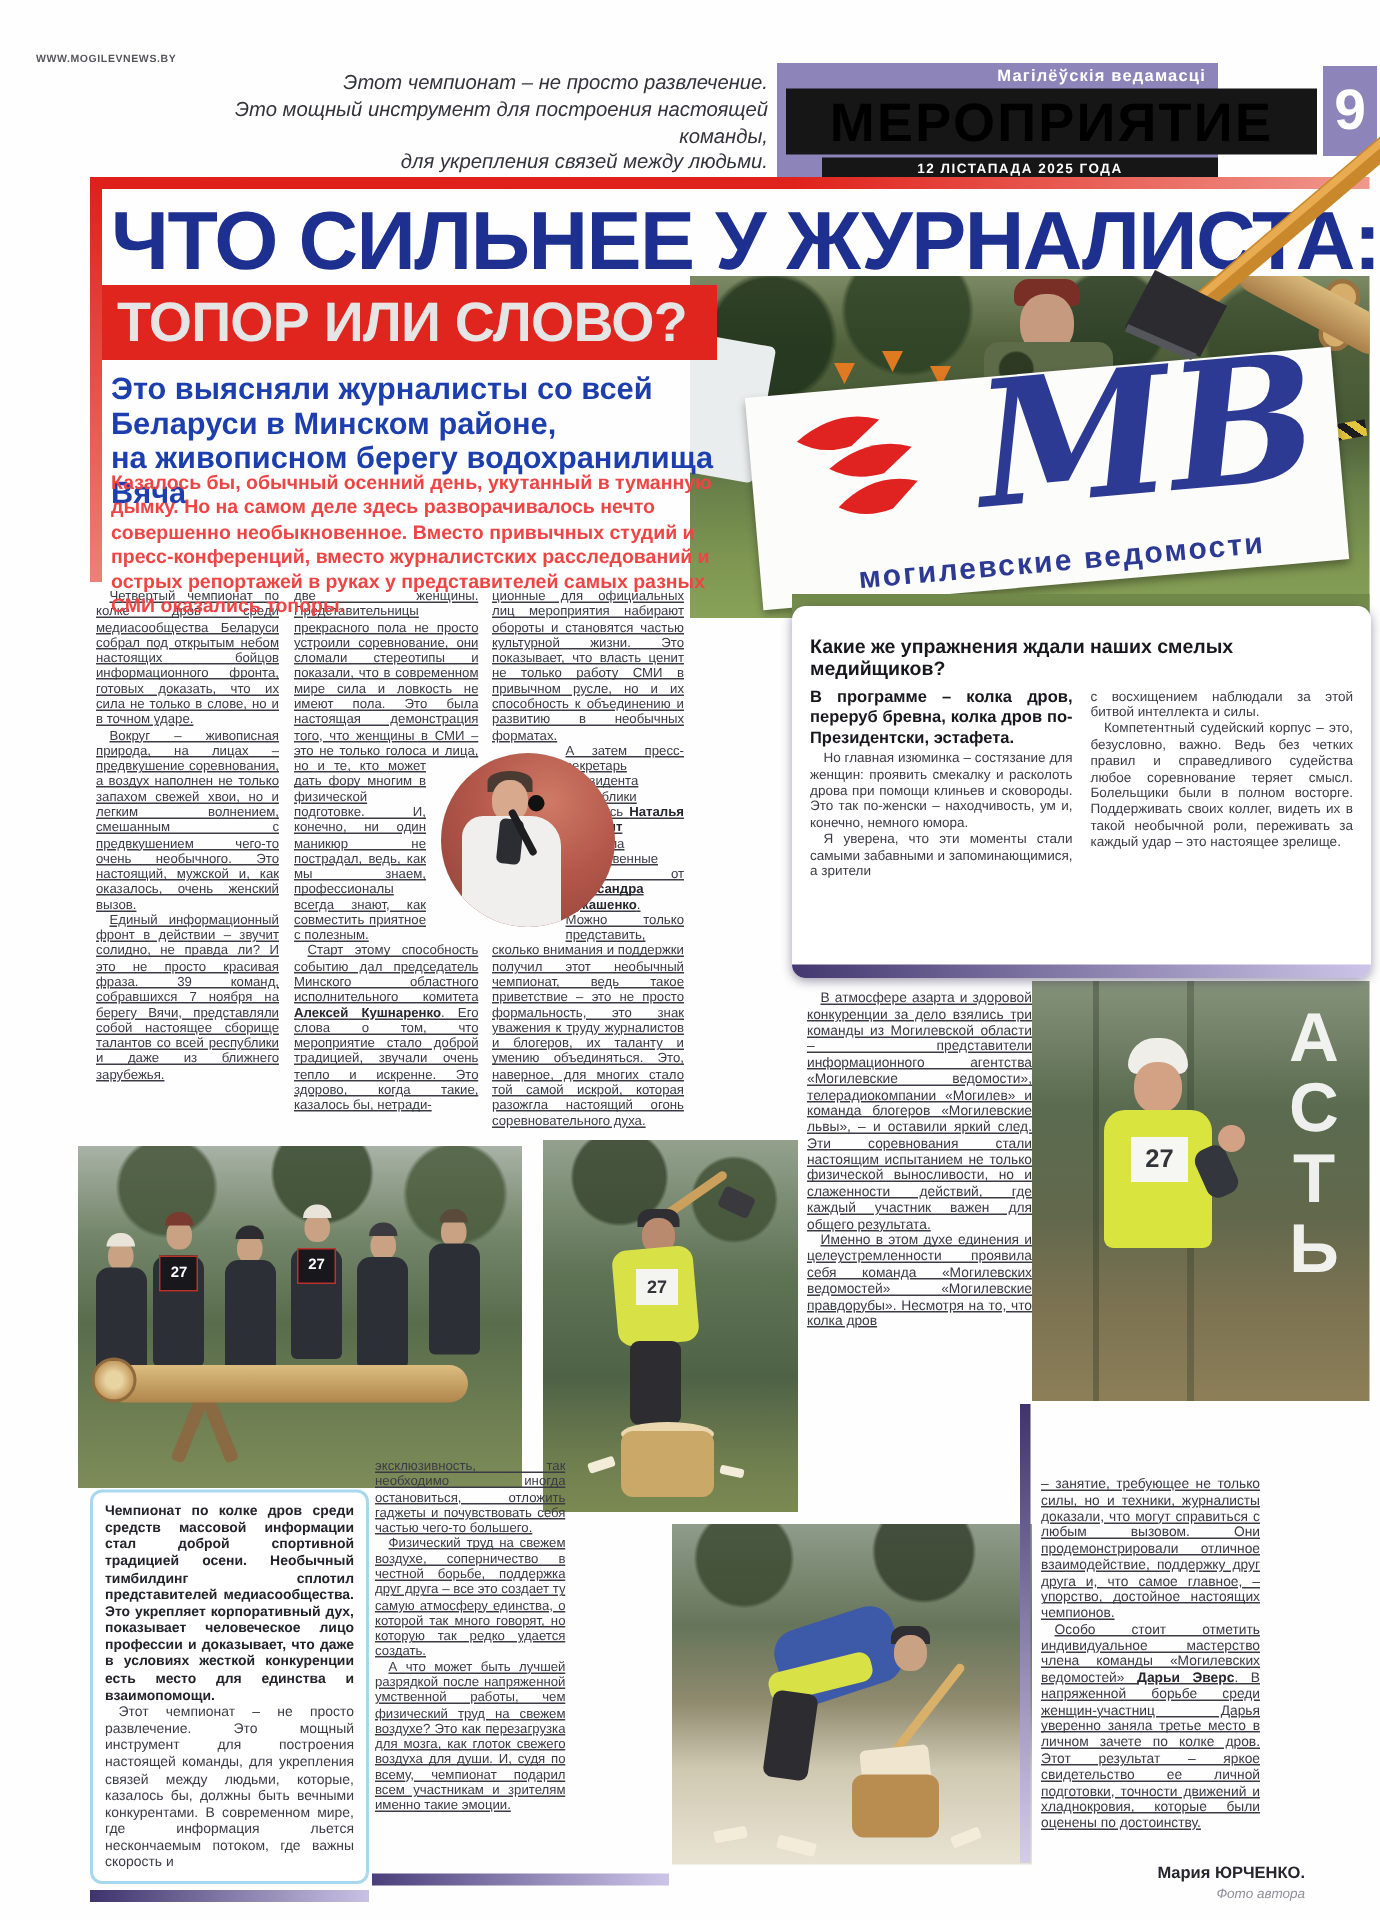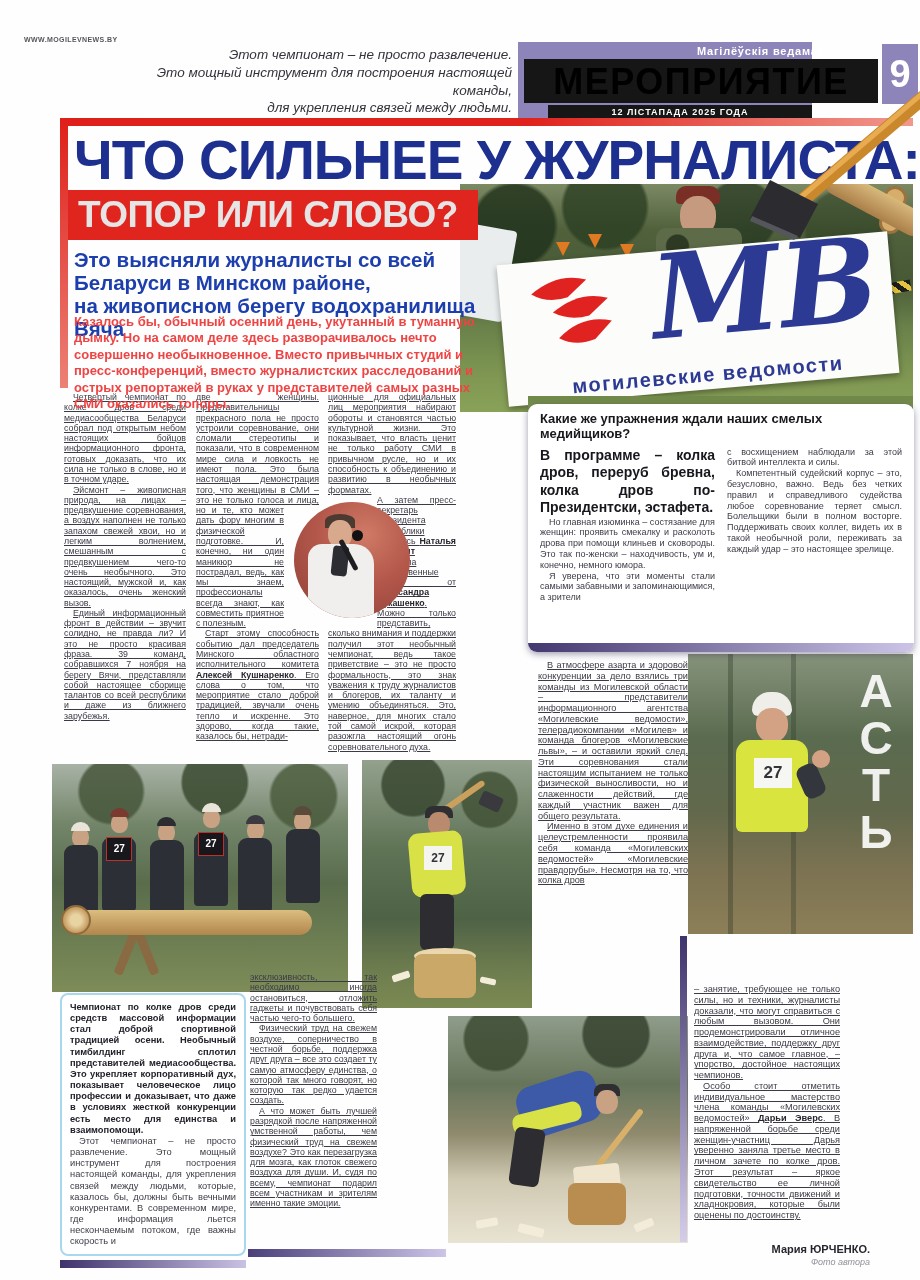--- a/index.html
+++ b/index.html
@@ -6,21 +6,21 @@
   .page{position:relative;width:920px;height:1280px;margin:0 auto;background:#fefefe;
         font-family:"Liberation Sans",sans-serif;overflow:hidden;color:#3b3b46;}
   .abs{position:absolute;}
 
   
   .site-url{left:24px;top:36px;font-size:7px;font-weight:bold;color:#55555d;letter-spacing:.4px;}
   .top-quote{left:120px;top:46px;width:392px;text-align:right;font-style:italic;
              font-size:13.5px;line-height:1.32;color:#33333c;}
   .mast-purple{left:518px;top:42px;width:294px;height:80px;background:#8d85ba;}
   .mast-brand{left:518px;top:45px;width:286px;text-align:right;font-size:11px;font-weight:800;
-              color:#fff;letter-spacing:.8px;padding-left:32px;}
+              color:#fff;letter-spacing:.8px;}
   .mast-black{left:524px;top:59px;width:354px;height:44px;background:#161616;}
   .mast-section{left:524px;top:61px;width:354px;text-align:center;font-size:36px;font-weight:800;
                 color:#000000;letter-spacing:1.5px;}
   .mast-date{left:548px;top:105px;width:264px;height:15px;background:#161616;color:#fff;
              font-size:9px;font-weight:700;letter-spacing:1px;text-align:center;line-height:15px;}
   .page-num{left:882px;top:44px;width:36px;height:60px;background:#8d85ba;color:#fff;
             font-size:38px;font-weight:800;display:flex;align-items:center;justify-content:center;}
 
   .axe{left:740px;top:88px;width:195px;height:155px;z-index:7;}
 
@@ -60,25 +60,25 @@
     background:radial-gradient(circle at 62% 28%,#cf7a66 0%,#b3574a 45%,#8f4038 100%);}
   .cp-head{position:absolute;left:34px;top:18px;width:24px;height:28px;background:#d8a98d;border-radius:46%;}
   .cp-hair{position:absolute;left:31px;top:12px;width:30px;height:14px;background:#4a3a32;border-radius:50% 50% 0 0;}
   .cp-body{position:absolute;left:14px;top:42px;width:66px;height:74px;background:#f0efed;border-radius:14px 20px 0 0;}
   .cp-scarf{position:absolute;left:38px;top:44px;width:16px;height:30px;background:#2c2c33;border-radius:4px;transform:rotate(6deg);}
   .cp-mic{position:absolute;left:52px;top:36px;width:5px;height:34px;background:#1d1d22;transform:rotate(-28deg);border-radius:3px;}
   .cp-michead{position:absolute;left:58px;top:28px;width:11px;height:11px;background:#111;border-radius:50%;}
 
   
   .infobox{left:528px;top:404px;width:386px;height:248px;background:#fff;border-radius:9px;
-           box-shadow:0 2px 7px rgba(40,30,70,.45);z-index:5;box-sizing:border-box;padding:7px 12px 14px;}
+           box-shadow:0 2px 7px rgba(40,30,70,.45);z-index:5;box-sizing:border-box;padding:19px 12px 14px;}
   .infobox-heading{font-size:13px;font-weight:800;color:#17171d;line-height:1.18;margin-bottom:5px;}
   .infobox-cols{display:flex;gap:12px;}
   .infobox-col{width:50%;font-size:9px;line-height:1.2;text-align:justify;}
-  .infobox-intro{font-size:14px;font-weight:800;color:#17171d;line-height:1.25;margin:0 0 4px;}
+  .infobox-intro{font-size:11px;font-weight:800;color:#17171d;line-height:1.25;margin:0 0 4px;}
   .infobox-col p{margin:0;}
   .infobox-col p.ind{text-indent:9px;}
   .infobox-bar{position:absolute;left:0;bottom:0;width:100%;height:9px;border-radius:0 0 9px 9px;
                background:linear-gradient(to right,#43386f,#cdc5e8);}
 
   
   .vbar{left:680px;top:936px;width:7px;height:306px;
         background:linear-gradient(to bottom,#3e336b,#d4cdea);z-index:4;}
   .hbar1{left:60px;top:1260px;width:186px;height:8px;
         background:linear-gradient(to right,#3e336b,#c9c2e4);z-index:4;}
@@ -268,21 +268,21 @@
         <path d="M30 68 Q55 46 84 55 L66 72 Q46 78 30 68Z" fill="#e02320"></path>
       </svg>
       <div class="mv">МВ</div>
       <div class="mv-caption">могилевские ведомости</div>
     </div>
   </div>
   <div class="abs grass-strip"></div>
 
   <div class="abs bodycol col1">
     <p class="ind">Четвертый чемпионат по колке дров среди медиасообщества Беларуси собрал под открытым небом настоящих бойцов информационного фронта, готовых доказать, что их сила не только в слове, но и в точном ударе.</p>
-    <p class="ind">Эйсмонт – живописная природа, на лицах – предвкушение соревнования, а воздух наполнен не только запахом свежей хвои, но и легким волнением, смешанным с предвкушением чего-то очень необычного. Это настоящий, мужской и, как оказалось, очень женский вызов.</p>
+    <p class="ind">Вокруг – живописная природа, на лицах – предвкушение соревнования, а воздух наполнен не только запахом свежей хвои, но и легким волнением, смешанным с предвкушением чего-то очень необычного. Это настоящий, мужской и, как оказалось, очень женский вызов.</p>
     <p class="ind">Единый информационный фронт в действии – звучит солидно, не правда ли? И это не просто красивая фраза. 39 команд, собравшихся 7 ноября на берегу Вячи, представляли собой настоящее сборище талантов со всей республики и даже из ближнего зарубежья.</p>
   </div>
 
   <div class="abs bodycol col2">
     <p>
       <span>две женщины. Представительницы прекрасного пола не просто устроили соревнование, они сломали стереотипы и показали, что в современном мире сила и ловкость не имеют пола. Это была настоящая демонстрация того, что женщины в СМИ – это не только голоса и лица, но и те, кто может</span>
       <span class="fr-spacer"></span>
       <span>дать фору многим в физической подготовке. И, конечно, ни один маникюр не пострадал, ведь, как мы знаем, профессионалы всегда знают, как совместить приятное с полезным.</span>
     </p>
     <p class="ind">

